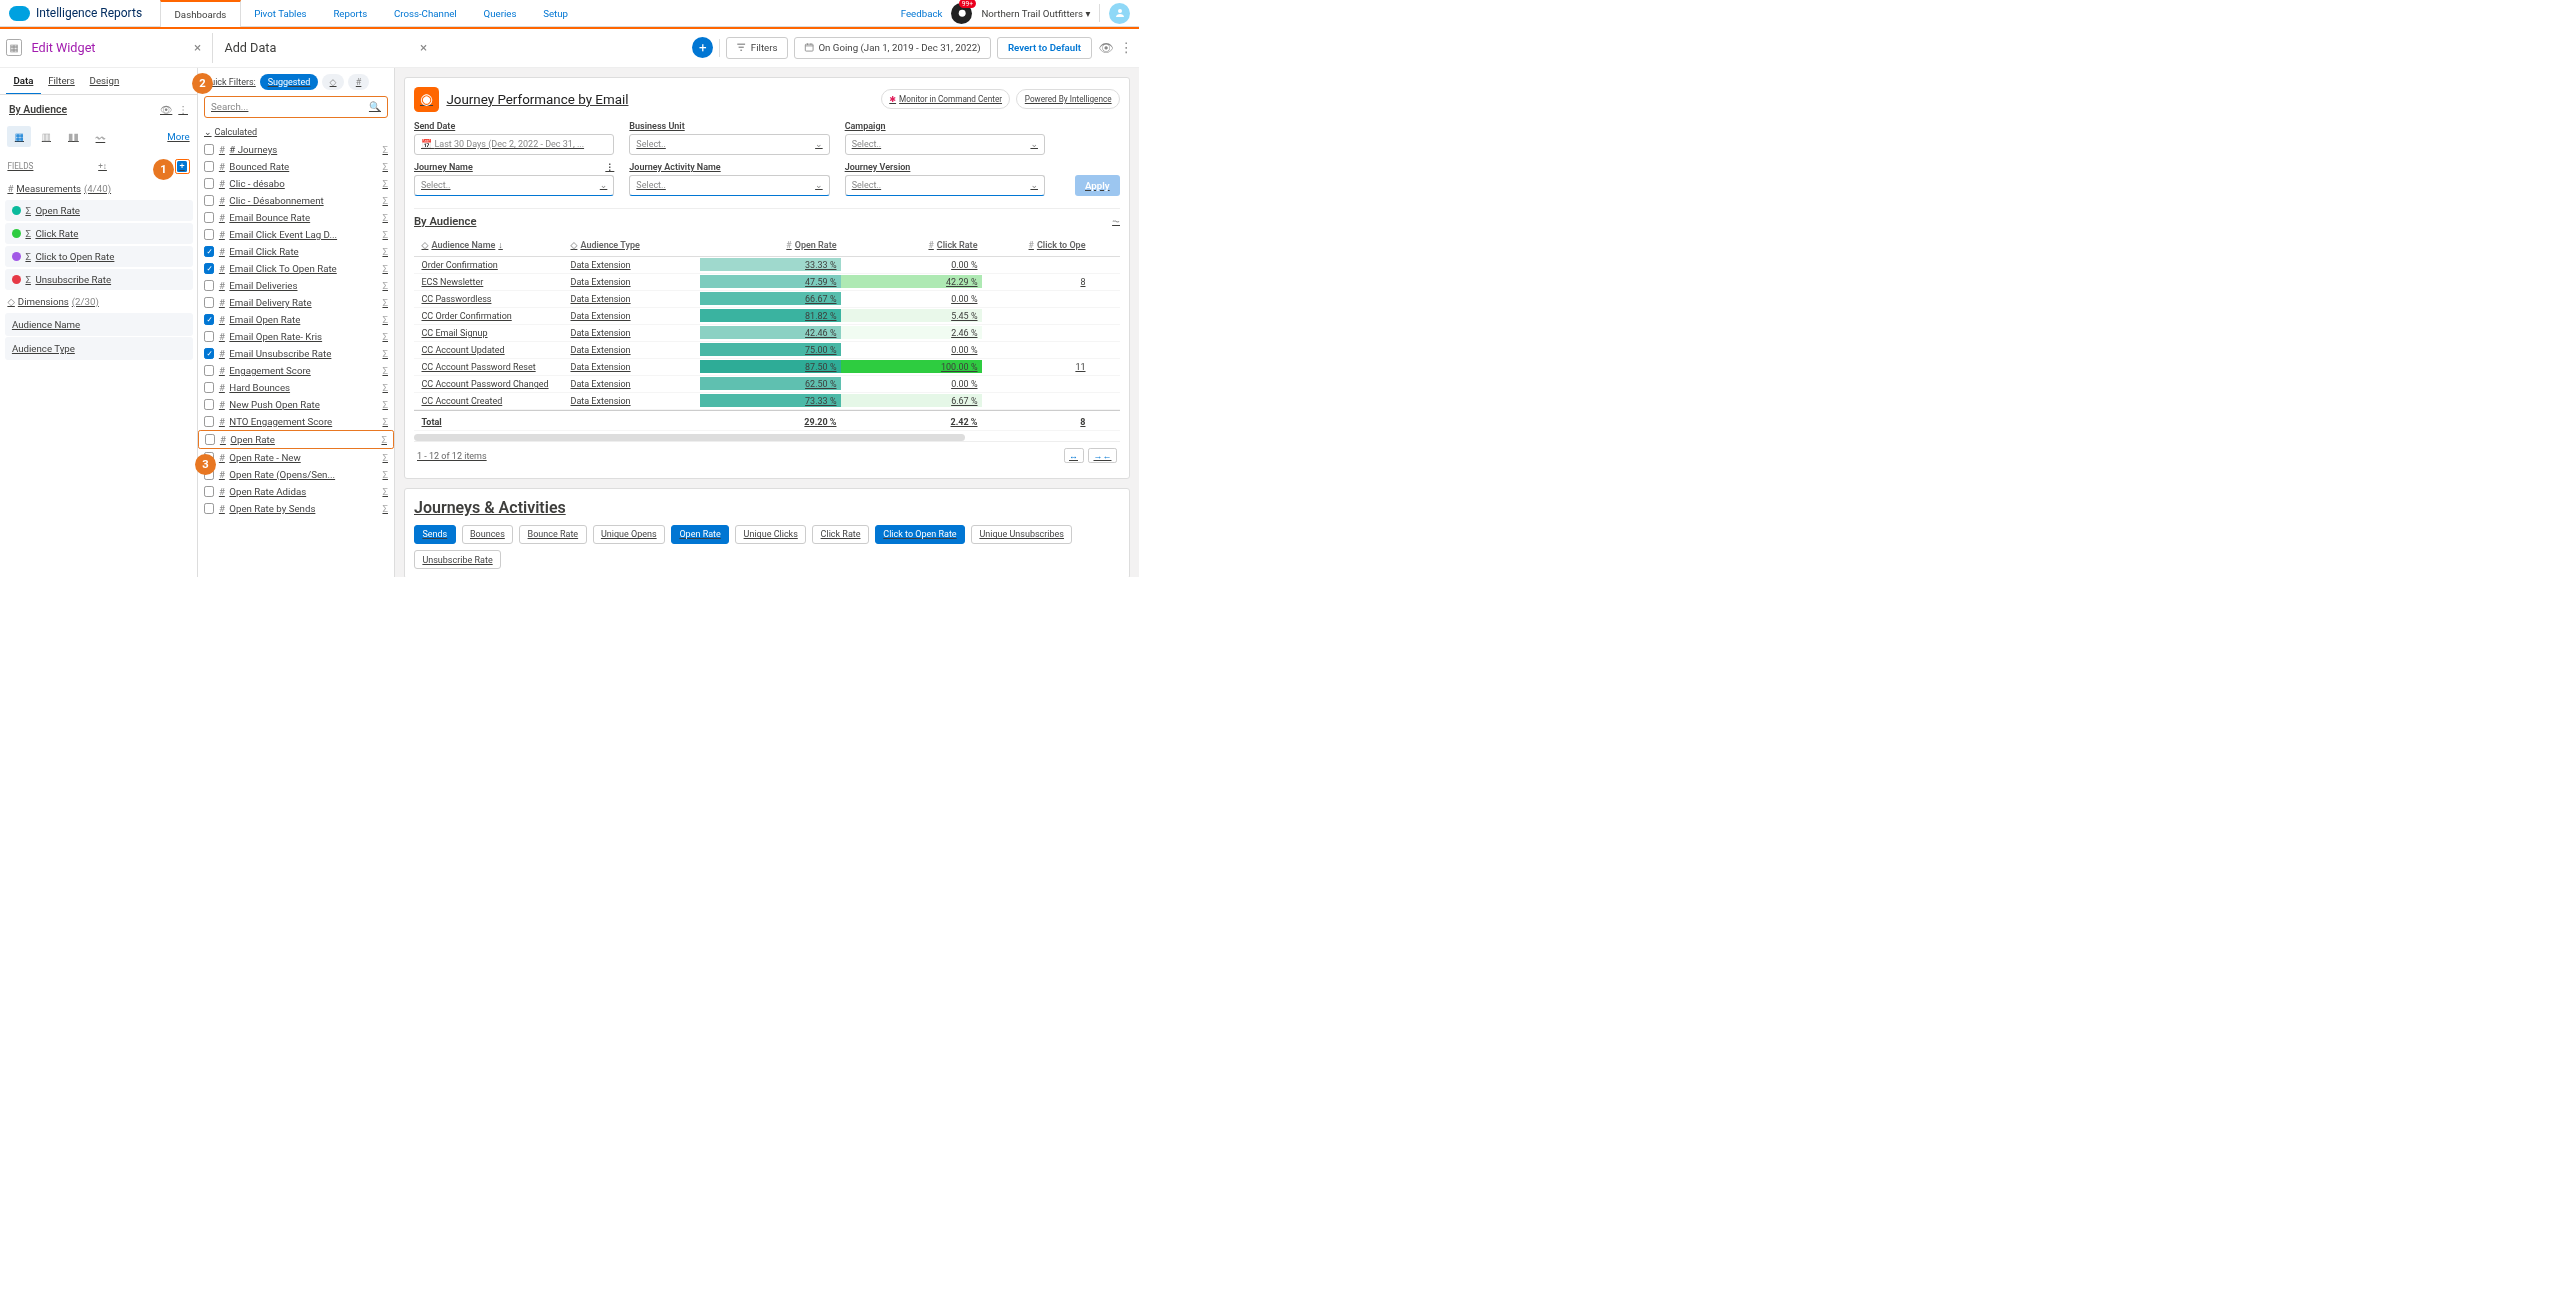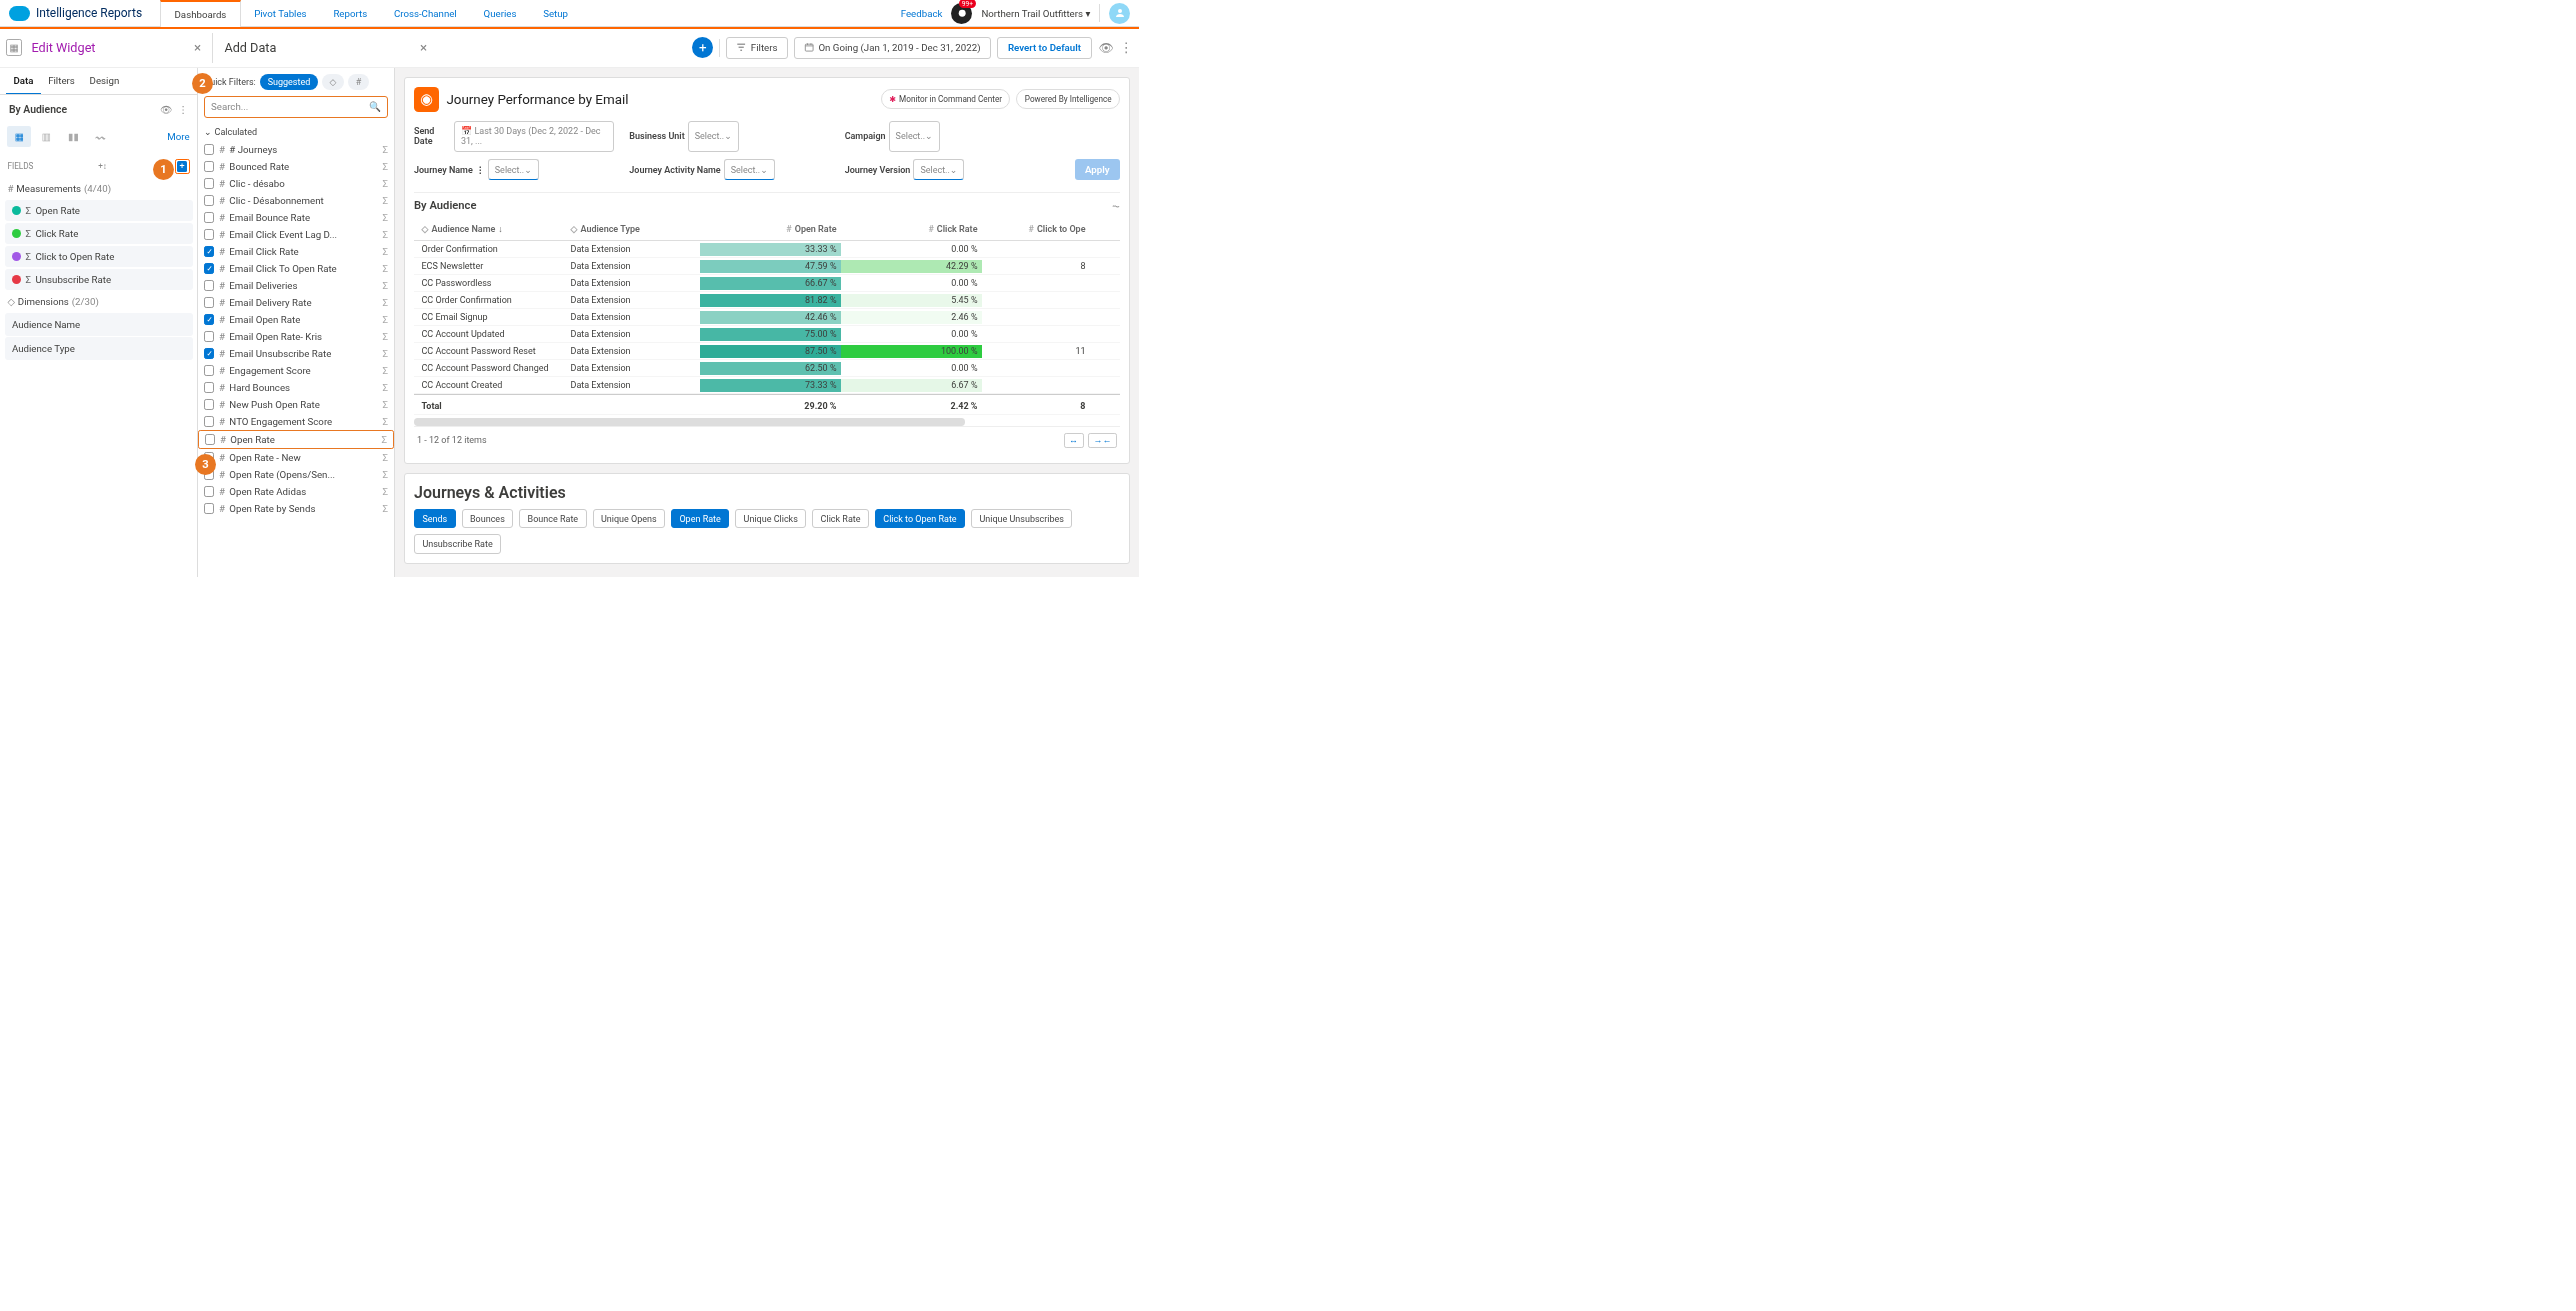--- a/index.html
+++ b/index.html
@@ -31,21 +31,21 @@
 .divider-v { width:0.7px; height:30px; background:#ddd; }
 .spacer { flex:1; }
 .circle-plus { width:21px; height:21px; border-radius:50%; background:#0176d3; color:#fff; display:flex; align-items:center; justify-content:center; font-size:13.4px; }
 .filters-btn { border:0.7px solid #ccc; border-radius:3px; padding:4.5px 9px; display:flex; align-items:center; gap:4.5px; color:#444; }
 .date-range { border:0.7px solid #ccc; border-radius:3px; padding:4.5px 9px; display:flex; align-items:center; gap:4.5px; color:#444; }
 .revert-btn { border:0.7px solid #ccc; border-radius:3px; padding:4.5px 10.4px; color:#0176d3; font-weight:600; }
 .eye-icon { color:#888; font-size:12px; }
 .dots { color:#888; font-size:13.4px; }
 
 
-.main { display:flex; height: calc(577px - 27px - 39px - 1.5px); }
+.main { display:flex; height: calc(577px - 27px - 39px - 1.5px); text-decoration: underline; }
 
 
 .sidebar1 { width: 198px; border-right:0.7px solid #ddd; display:flex; flex-direction:column; }
 .tabs-sub { display:flex; border-bottom:0.7px solid #ddd; padding: 0 6px; }
 .tab-sub { padding:7.4px 7.4px; font-size:9.7px; color:#3e3e3c; cursor:pointer; }
 .tab-sub.active { border-bottom: 1.5px solid #0176d3; color:#1a1a1a; font-weight:600; }
 .by-aud { padding: 7.4px 9px; display:flex; align-items:center; justify-content:space-between; }
 .by-aud-title { font-size:10.4px; font-weight:600; }
 .chart-types { display:flex; gap:3px; padding: 3px 7.4px 7.4px; align-items:center; }
 .ct { width:24px; height:21px; border-radius:2.2px; display:flex; align-items:center; justify-content:center; color:#aaa; }
@@ -85,21 +85,21 @@
 
 
 .content { flex:1; background:#f3f2f2; overflow:auto; padding: 9px; }
 .panel { background:#fff; border:0.7px solid #ddd; border-radius:3px; padding:9px; margin-bottom:9px; }
 .panel-header { display:flex; align-items:center; gap:7.4px; margin-bottom:9px; }
 .pin { width:25px; height:25px; background:#ff6600; border-radius:4.5px; display:flex; align-items:center; justify-content:center; color:#fff; font-size:15px; }
 .panel-title { font-size:13.4px; color:#222; flex:1; }
 .panel-pills { display:flex; gap:6px; }
 .pill { border:0.7px solid #ddd; border-radius:10.4px; padding:3.7px 7.4px; font-size:8.2px; color:#444; display:flex; align-items:center; gap:3px; }
 .filters-grid { display:grid; grid-template-columns: repeat(3, 1fr) 60px; gap: 7.4px 15px; }
-.filter-cell { display:flex; flex-direction:row; gap:3px; }
+.filter-cell { display:flex; flex-direction:column; gap:3px; }
 .flabel { font-size:9px; color:#444; font-weight:600; display:flex; align-items:center; gap:3px; }
 .select { border:0.7px solid #ccc; border-radius:3px; padding:4.5px 6px; display:flex; align-items:center; justify-content:space-between; font-size:9px; color:#888; }
 .select.underlined { border-bottom: 1.5px solid #0176d3; }
 .apply-btn { background:#9cc6f0; color:#fff; border-radius:3px; padding:5.2px 10.4px; font-size:9.7px; font-weight:600; align-self:end; }
 
 .table-section { margin-top:12px; border-top:0.7px solid #eee; padding-top:6px; }
 .table-title-row { display:flex; align-items:center; }
 .table-title { font-size:11.2px; font-weight:600; }
 .funnel { margin-left:auto; color:#888; }
 

